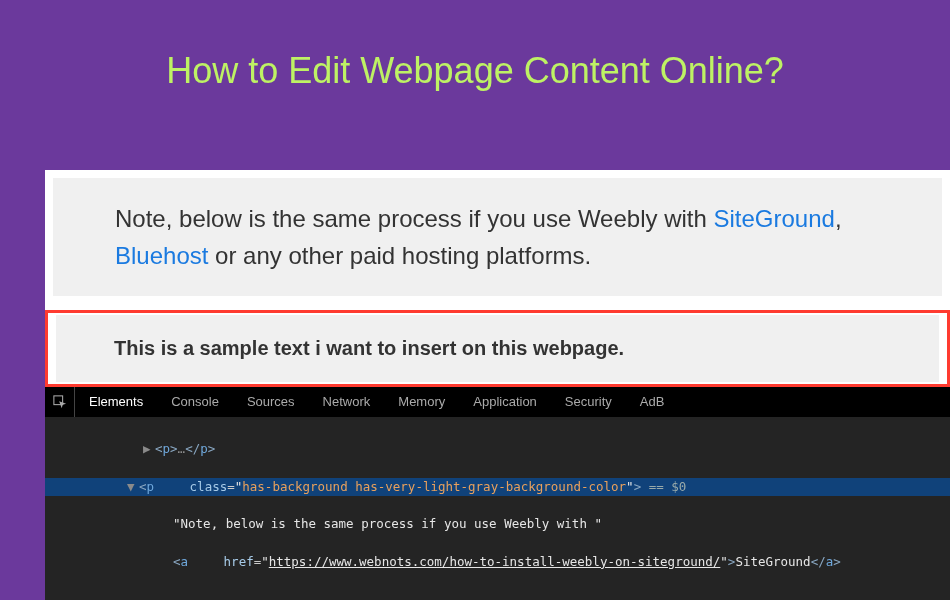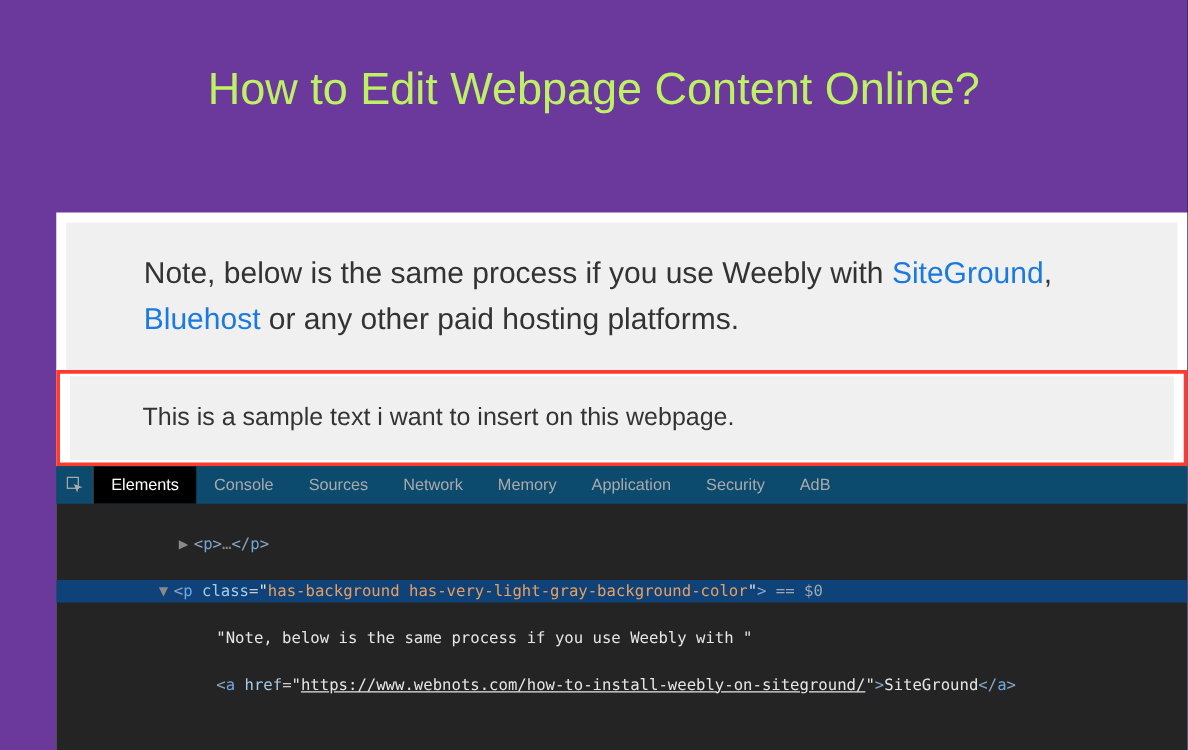--- a/index.html
+++ b/index.html
@@ -28,23 +28,24 @@
 .note-box {
   background: #f0f0f0;
   margin: 8px 8px 0 8px;
   padding: 22px 40px 22px 62px;
   font-size: 24px;
   color: #333;
   line-height: 1.55;
 }
 .note-box a { color: #1a7ae0; text-decoration: none; }
 .sample-wrap {
-  margin: 0 0 0 0;
+  margin: 14px 0 0 0;
   border: 3px solid #ff3b30;
   padding: 2px 8px 2px 8px;
+  font-weight: bold;
 }
 .sample-box {
   background: #f0f0f0;
   padding: 22px 40px 22px 58px;
   font-size: 20px;
   color: #333;
 }
 .summary-heading {
   font-size: 28px;
   font-weight: 400;
@@ -53,21 +54,21 @@
 }
 .devtools {
   background: #242424;
   color: #ccc;
   font-family: Menlo, Consolas, monospace;
   width: 100%;
 }
 .dt-tabs {
   display: flex;
   align-items: center;
-  background: #0c4a6e;
+  background: #000000;
   height: 30px;
   font-family: Arial, Helvetica, sans-serif;
   font-size: 13px;
   color: #aaa;
   overflow: hidden;
   white-space: nowrap;
 }
 .dt-inspect {
   width: 30px;
   height: 30px;
@@ -93,21 +94,21 @@
 }
 .dt-line { padding: 0 0 0 112px; }
 .dt-line.hl {
   background: #10427a;
   padding-left: 96px;
 }
 .dt-line.l2 { padding-left: 128px; }
 .caret { color: #8a8a8a; display: inline-block; width: 12px; margin-left: -14px; }
 .tag-ang { color: #89a7c2; }
 .tag-name { color: #6fa8dc; }
-.attr-name { color: #a7cbe8; }
+.attr-name { color: #a7cbe8; margin-left: 28px; }
 .attr-val { color: #e8a05c; }
 .str { color: #e6e6e6; }
 .href { color: #e6e6e6; text-decoration: underline; }
 .eq0 { color: #9aa; }
 .ellip { color: #8a8a8a; }
 </style>
 </head>
 <body>
 
 <div class="hero-title">How to Edit Webpage Content Online?</div>

